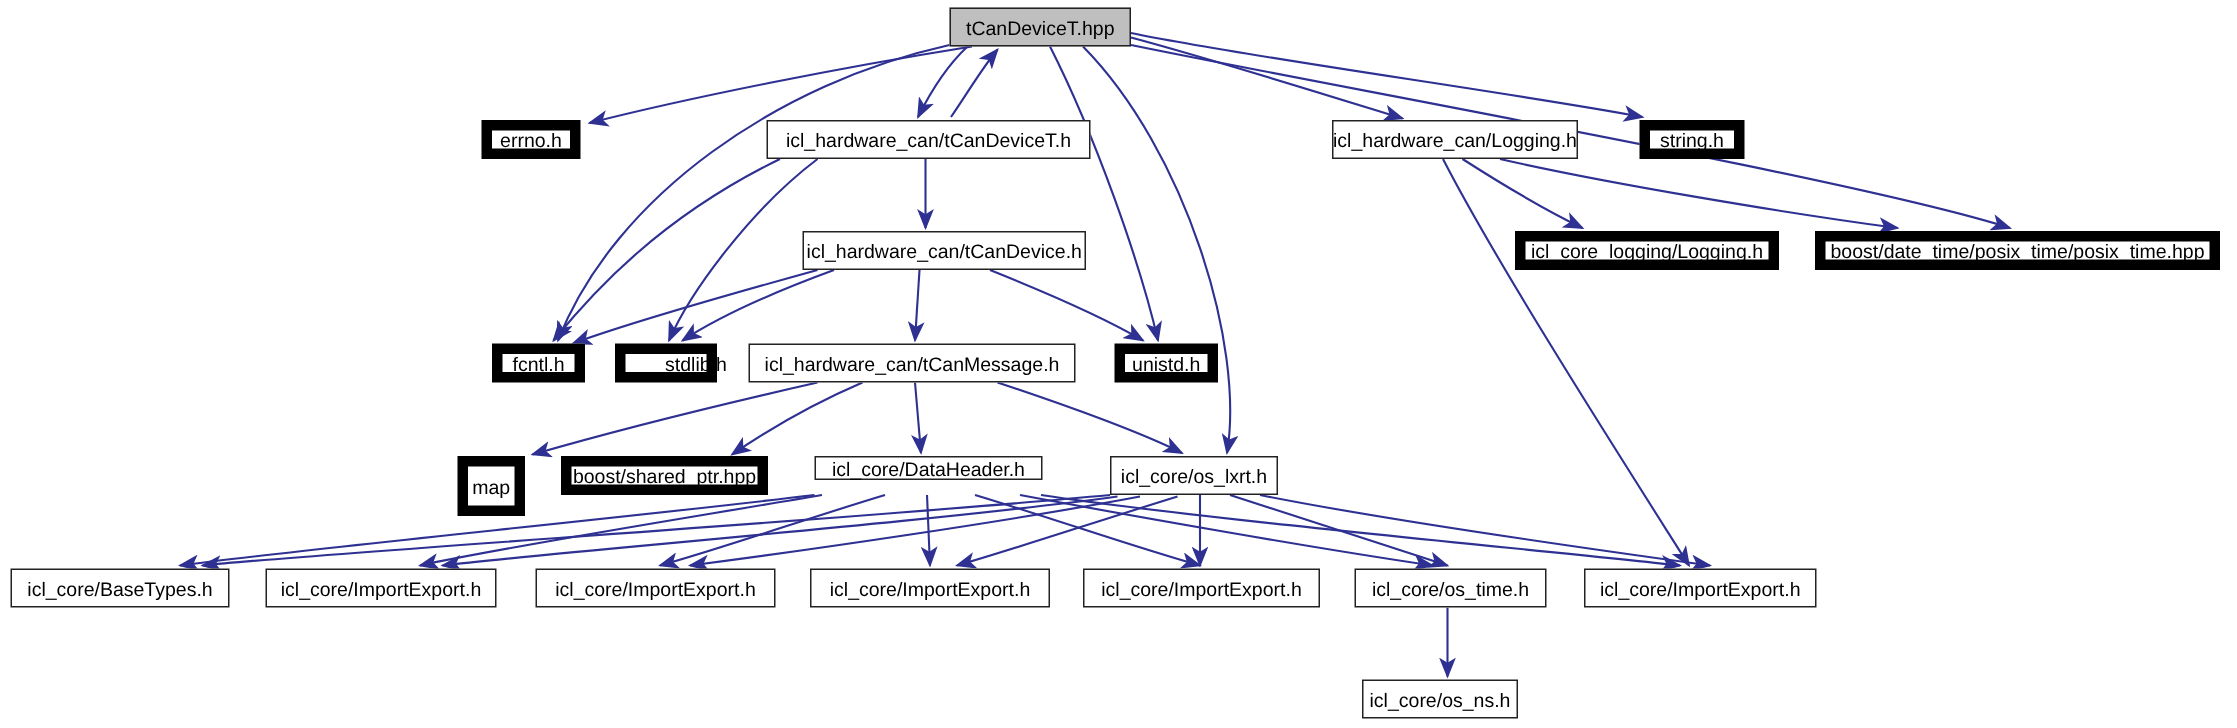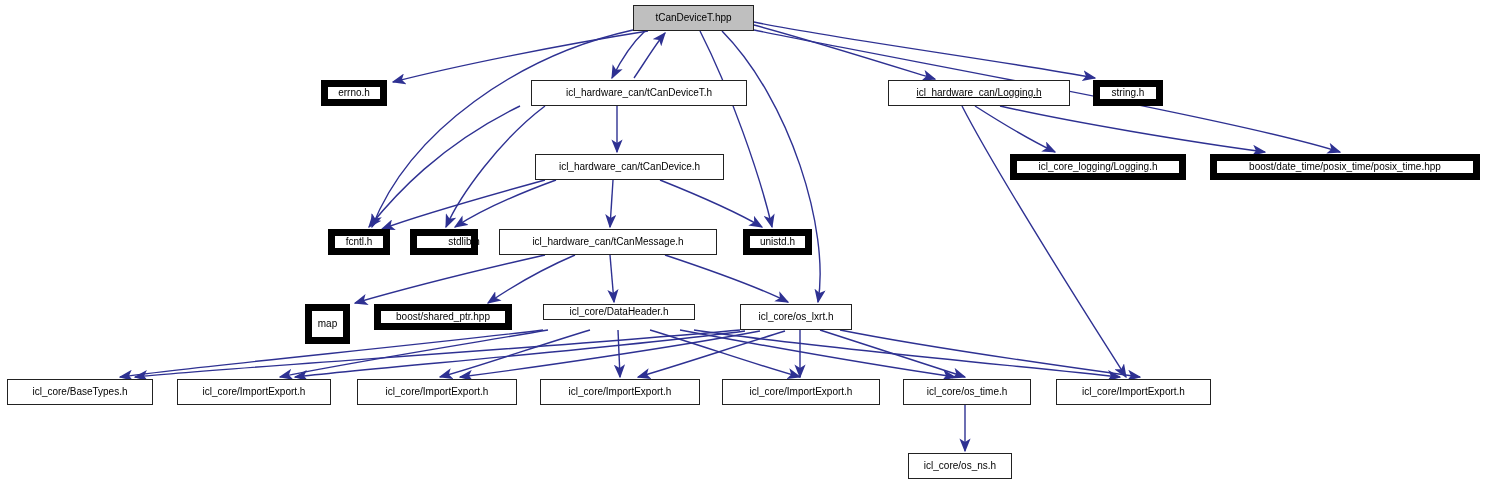--- a/index.html
+++ b/index.html
@@ -41,21 +41,21 @@
   }
   .dep-node.solid {
     border: 1.4px solid #222222;
   }
   .dep-node.root {
     background: #bfbfbf;
     border: 1.4px solid #222222;
   }
   .dep-node-label {
     pointer-events: none;
-    font-size: 10px;
+    font-size: 13px;
     font-family: "Liberation Sans", sans-serif;
   }
   .edge-line {
     stroke: #2e3192;
     stroke-width: 1.4;
     fill: none;
   }
   .edge-head {
     fill: #2e3192;
     stroke: none;
@@ -112,24 +112,24 @@
         <path d="M 965 405 L 965 451" class="edge-line" marker-end="url(#arrowhead)"></path>
       </g>
   </svg>
   <div id="nodes-layer">
       <div class="dep-node root" style="left: 633px; top: 5px; width: 121px; height: 26px;">
         <span class="dep-node-label">tCanDeviceT.hpp</span>
       </div>
       <div class="dep-node" style="left: 321px; top: 80px; width: 66px; height: 26px;">
         <span class="dep-node-label">errno.h</span>
       </div>
-      <div class="dep-node solid" style="left: 511px; top: 80px; width: 216px; height: 26px; margin-left: 20px;">
+      <div class="dep-node solid" style="left: 511px; top: 80px; width: 216px; height: 26px;">
         <span class="dep-node-label">icl_hardware_can/tCanDeviceT.h</span>
       </div>
-      <div class="dep-node solid" style="left: 888px; top: 80px; width: 182px; height: 26px; text-decoration: underline;">
+      <div class="dep-node solid" style="left: 888px; top: 80px; width: 164px; height: 26px;">
         <span class="dep-node-label">icl_hardware_can/Logging.h</span>
       </div>
       <div class="dep-node" style="left: 1093px; top: 80px; width: 70px; height: 26px;">
         <span class="dep-node-label">string.h</span>
       </div>
       <div class="dep-node solid" style="left: 535px; top: 154px; width: 189px; height: 26px;">
         <span class="dep-node-label">icl_hardware_can/tCanDevice.h</span>
       </div>
       <div class="dep-node" style="left: 1010px; top: 154px; width: 176px; height: 26px;">
         <span class="dep-node-label">icl_core_logging/Logging.h</span>

